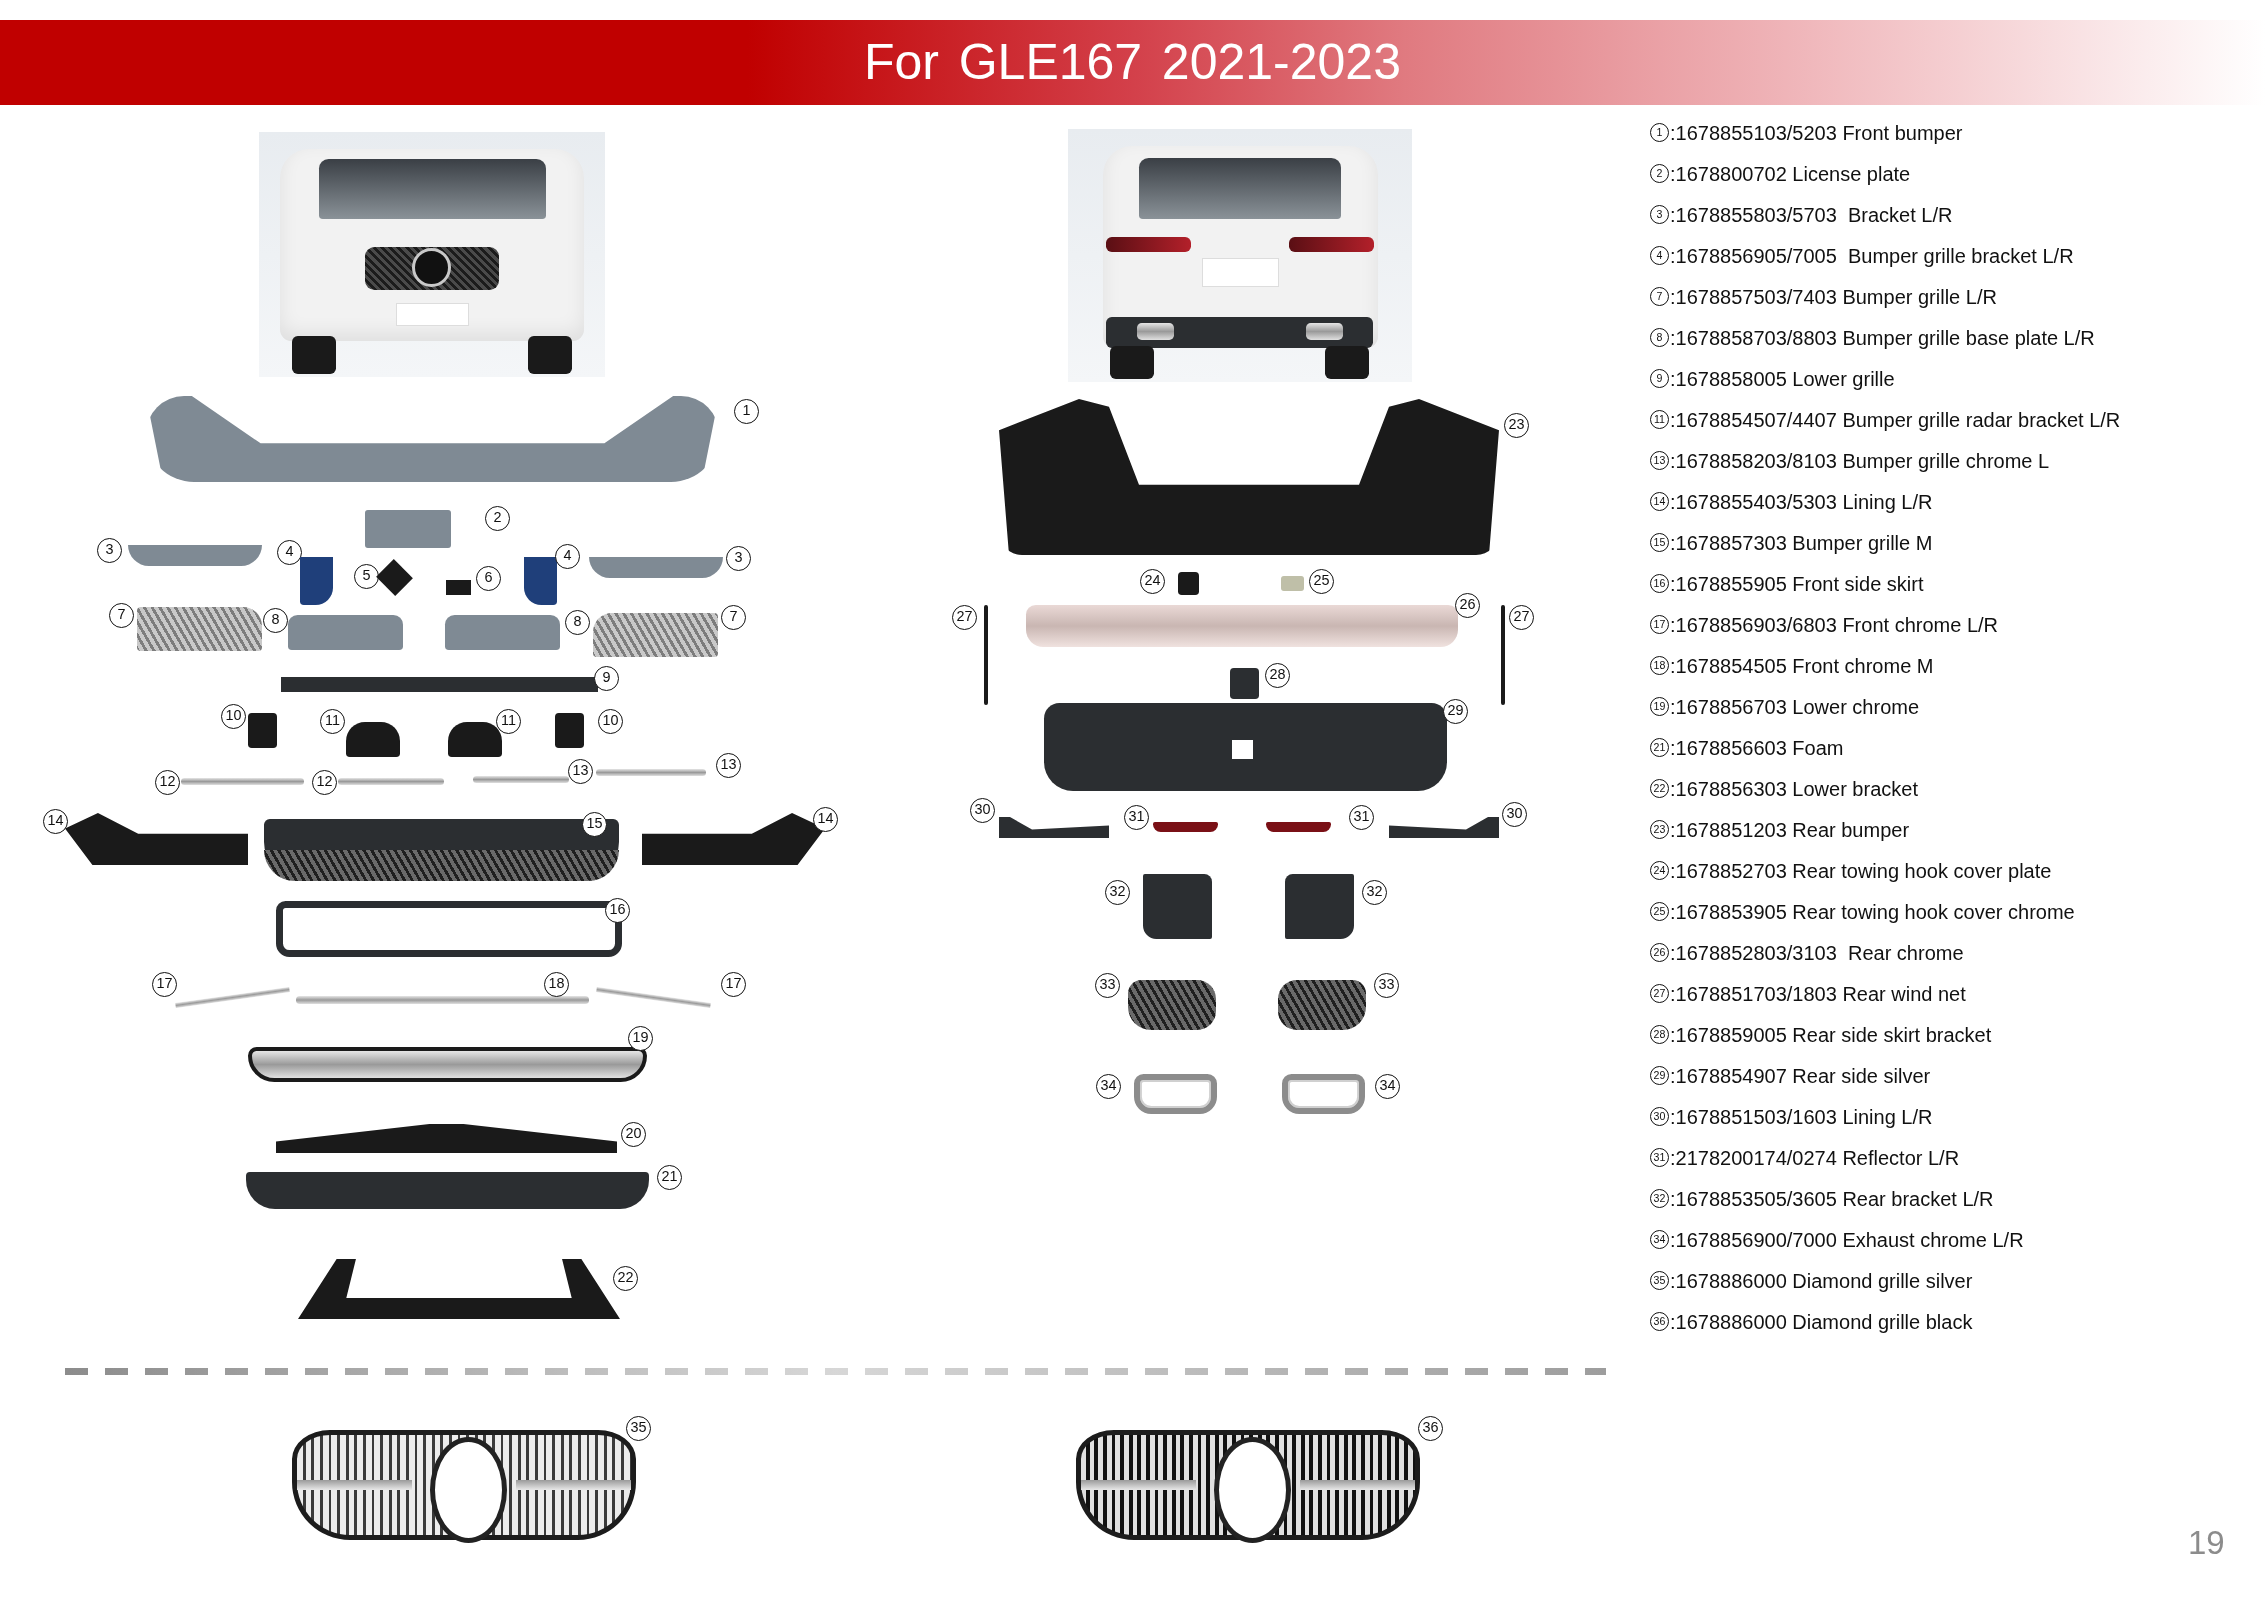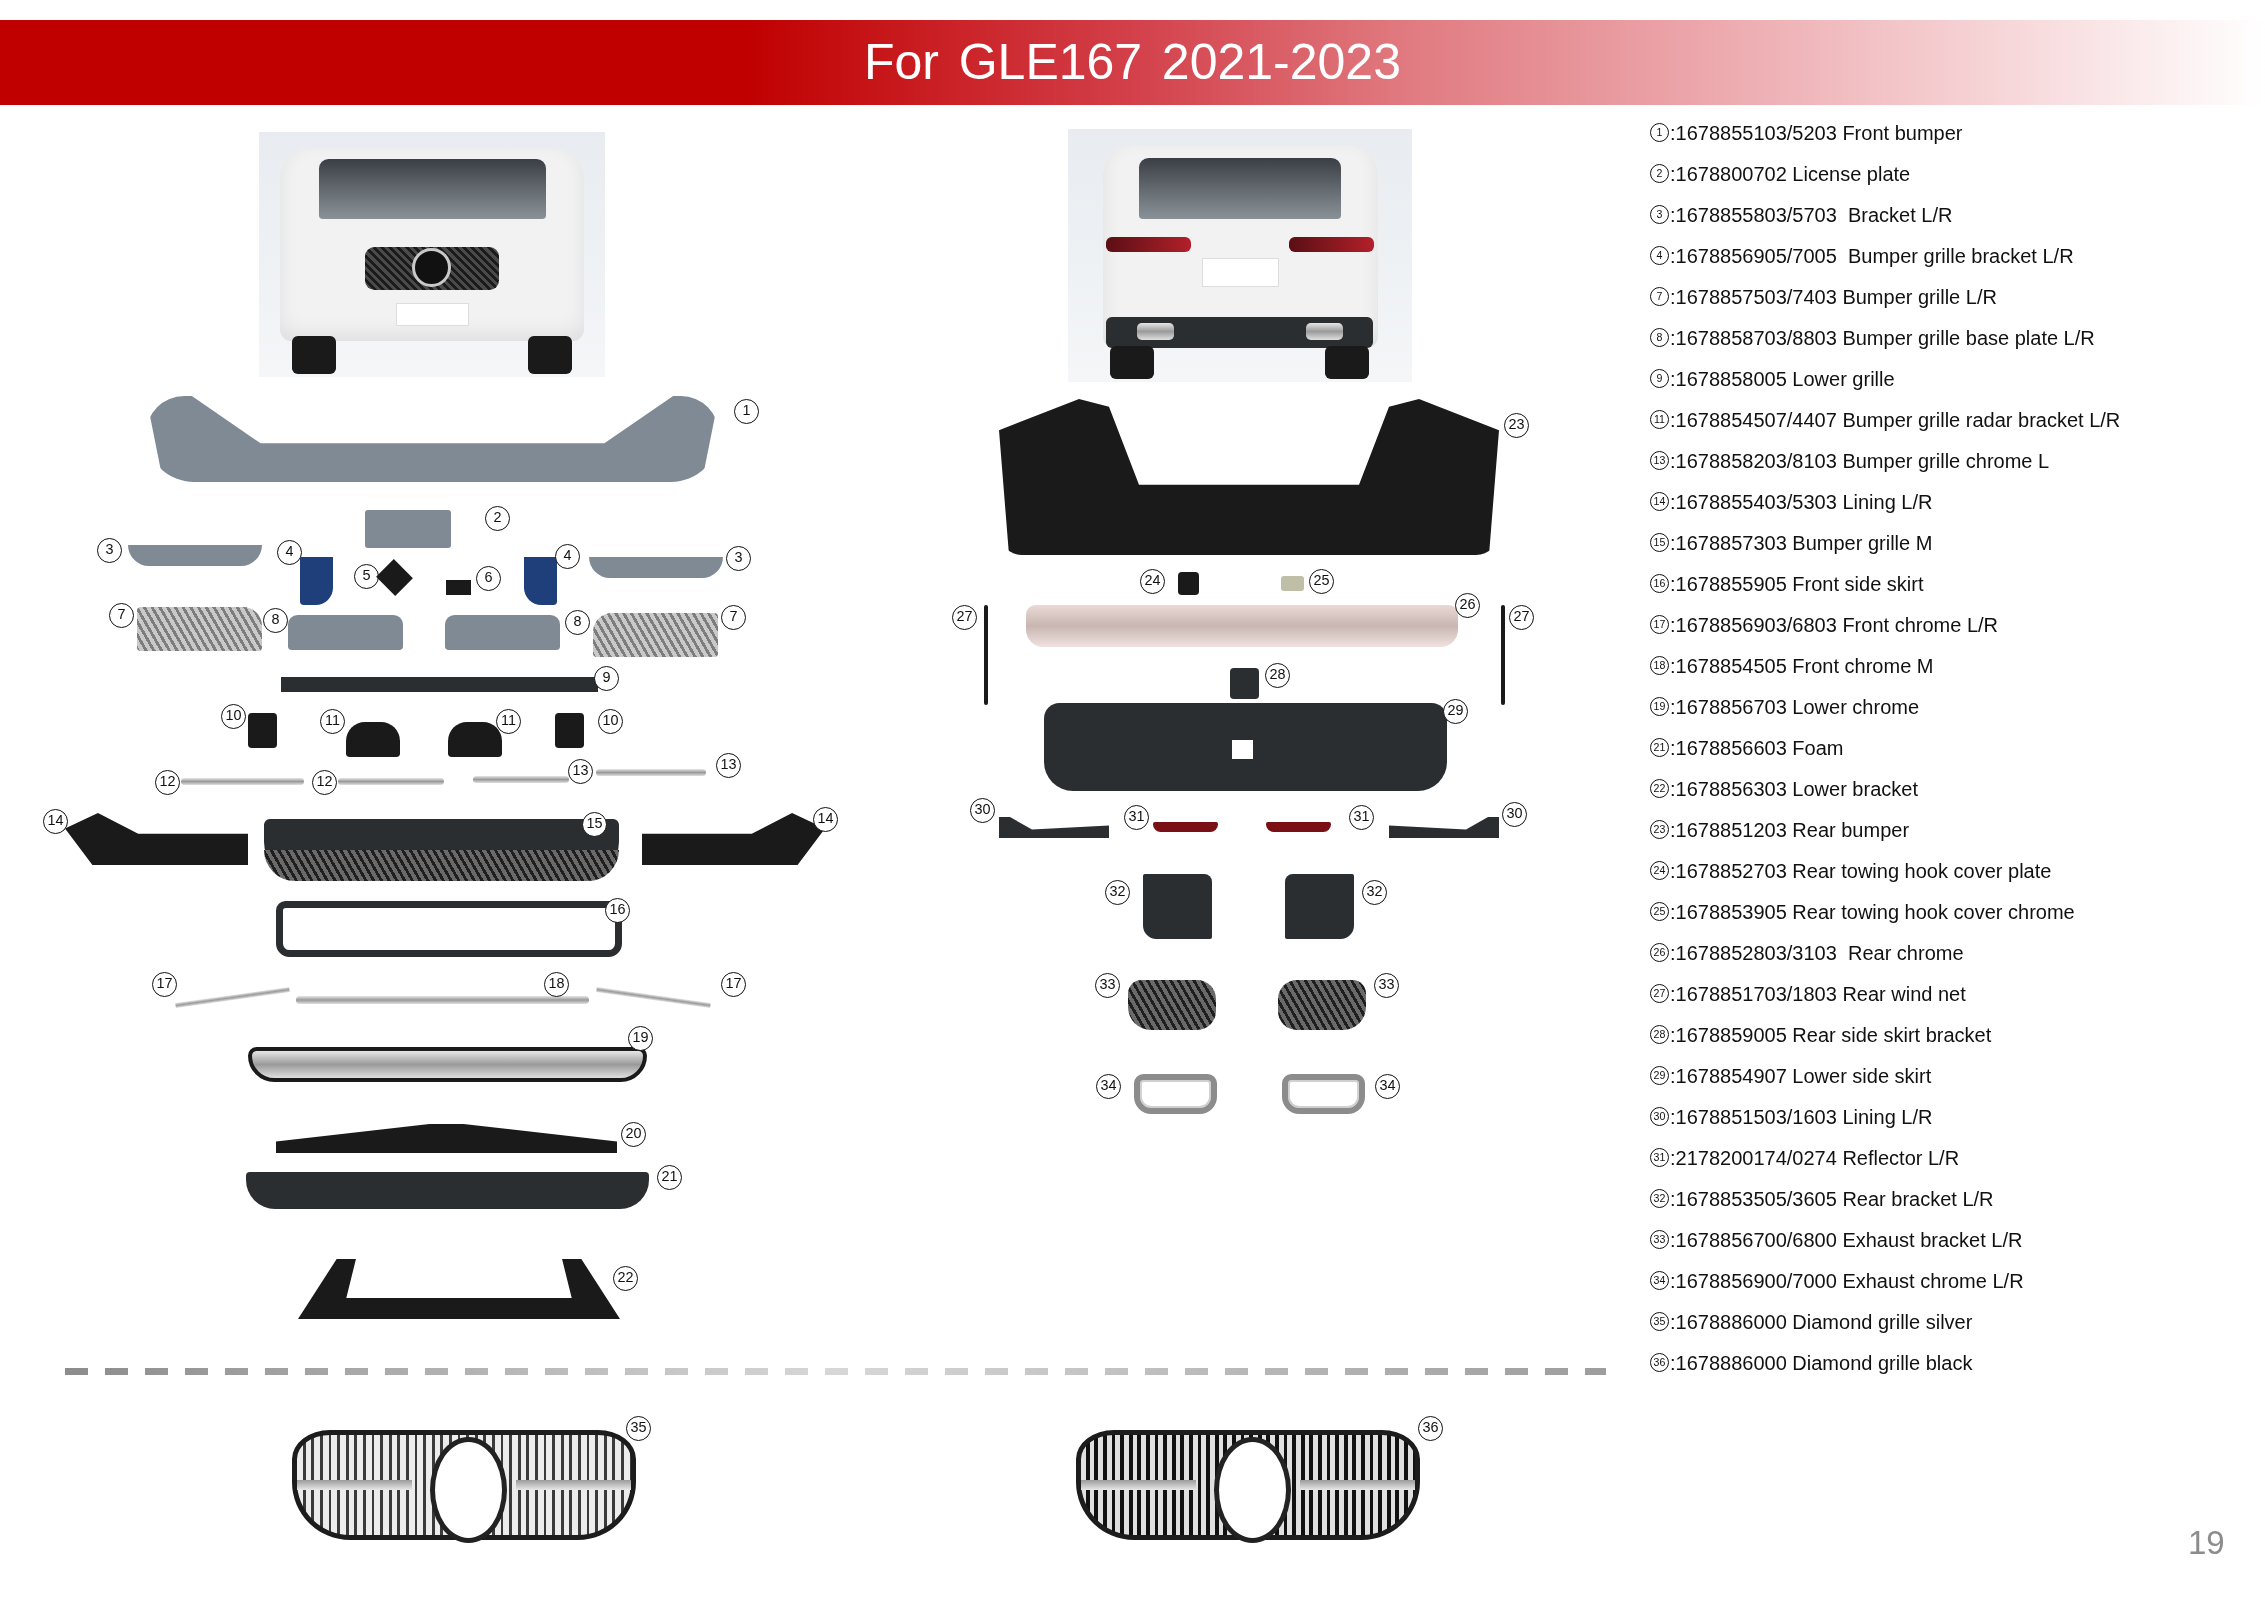--- a/index.html
+++ b/index.html
@@ -230,24 +230,23 @@
   <li><span class="num">18</span><span>:1678854505 Front chrome M</span></li>
   <li><span class="num">19</span><span>:1678856703 Lower chrome</span></li>
   <li><span class="num">21</span><span>:1678856603 Foam</span></li>
   <li><span class="num">22</span><span>:1678856303 Lower bracket</span></li>
   <li><span class="num">23</span><span>:1678851203 Rear bumper</span></li>
   <li><span class="num">24</span><span>:1678852703 Rear towing hook cover plate</span></li>
   <li><span class="num">25</span><span>:1678853905 Rear towing hook cover chrome</span></li>
   <li><span class="num">26</span><span>:1678852803/3103  Rear chrome</span></li>
   <li><span class="num">27</span><span>:1678851703/1803 Rear wind net</span></li>
   <li><span class="num">28</span><span>:1678859005 Rear side skirt bracket</span></li>
-  <li><span class="num">29</span><span>:1678854907 Lower side skirt</span></li>
+  <li><span class="num">29</span><span>:1678854907 Rear side silver</span></li>
   <li><span class="num">30</span><span>:1678851503/1603 Lining L/R</span></li>
   <li><span class="num">31</span><span>:2178200174/0274 Reflector L/R</span></li>
   <li><span class="num">32</span><span>:1678853505/3605 Rear bracket L/R</span></li>
-  <li><span class="num">33</span><span>:1678856700/6800 Exhaust bracket L/R</span></li>
   <li><span class="num">34</span><span>:1678856900/7000 Exhaust chrome L/R</span></li>
   <li><span class="num">35</span><span>:1678886000 Diamond grille silver</span></li>
   <li><span class="num">36</span><span>:1678886000 Diamond grille black</span></li>
 </ul>
 
 <div class="page-number">19</div>
 
 
 </body></html>

